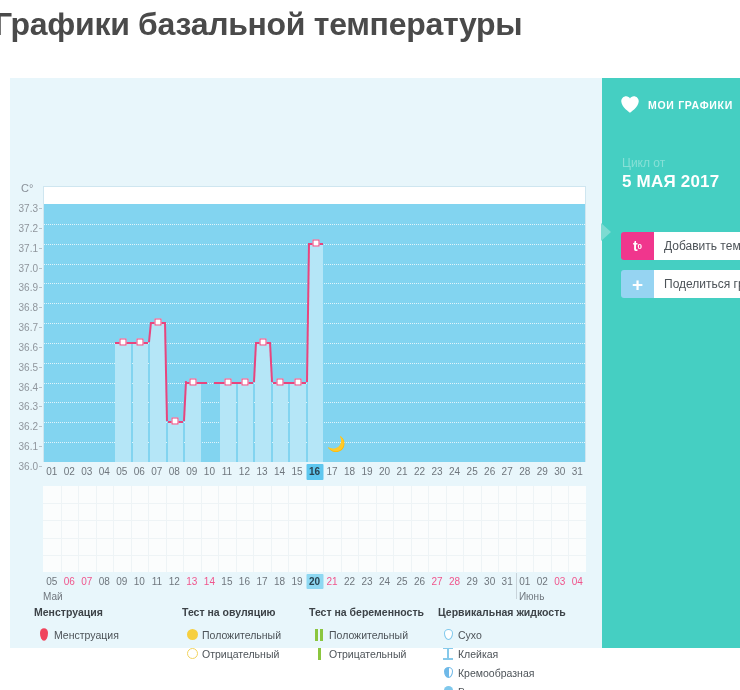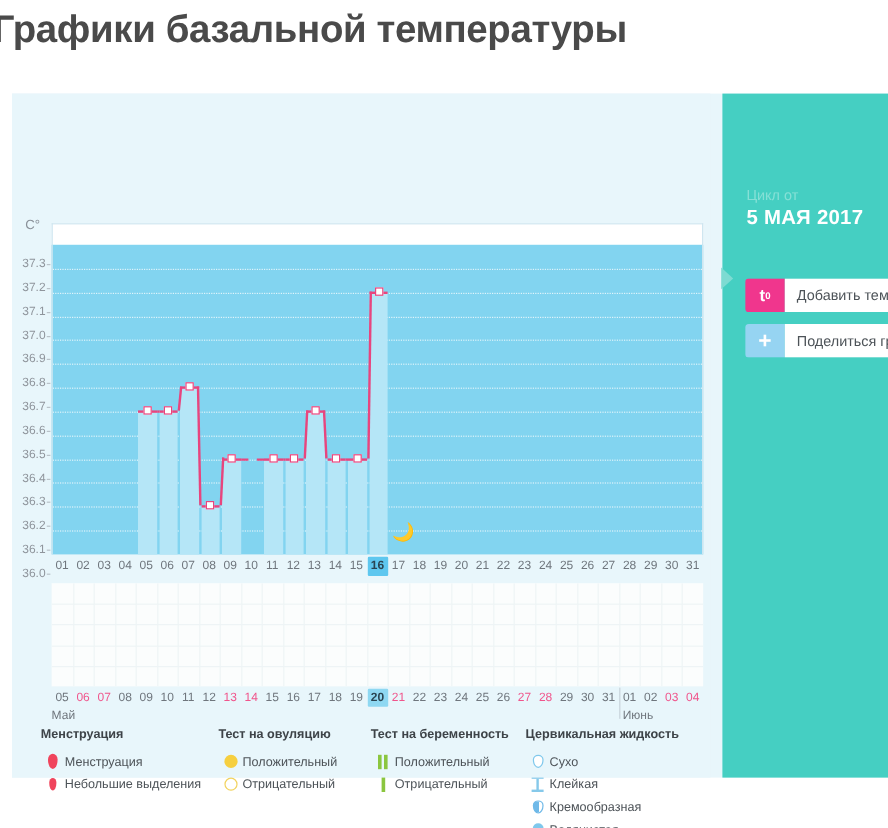--- a/index.html
+++ b/index.html
@@ -82,21 +82,21 @@
   .deg{position:absolute;left:11px;top:104px;font-size:11px;color:#8a9199;}
   .plot-head{
     position:absolute;left:33px;top:108px;width:543px;height:18px;
     background:#ffffff;border:1px solid #cfe6f0;border-bottom:none;box-sizing:border-box;
   }
   .plot{
     position:absolute;left:33px;top:126px;width:543px;height:258px;
     background:#82d4f0;border-left:1px solid #cfe6f0;border-right:1px solid #cfe6f0;
     box-sizing:border-box;overflow:hidden;
   }
-  .ylabels{position:absolute;left:0;top:16px;width:33px;height:410px;}
+  .ylabels{position:absolute;left:0;top:4px;width:33px;height:410px;}
   .ylabel{
     position:absolute;right:5px;font-size:10px;color:#8f959c;
     transform:translateY(-50%);white-space:nowrap;
   }
   .ytick{
     position:absolute;width:3px;height:1px;background:#b9c2c9;right:1px;
   }
   .gridline{
     position:absolute;left:0;width:100%;height:0;
     border-top:1px dotted rgba(255,255,255,0.75);
@@ -394,26 +394,20 @@
 
       <div class="legend">
           <div class="lcol" style="left: 0px;">
             <h4>Менструация</h4>
             <div class="litem">
               <span class="lg">
                 <span class="drop"></span>
               </span>
               <span class="lt">Менструация</span>
             </div>
-            <div class="litem">
-              <span class="lg">
-                <span class="drop sm"></span>
-              </span>
-              <span class="lt">Небольшие выделения</span>
-            </div>
           </div>
           <div class="lcol" style="left: 148px;">
             <h4>Тест на овуляцию</h4>
             <div class="litem">
               <span class="lg">
                 <span class="circ fill"></span>
               </span>
               <span class="lt">Положительный</span>
             </div>
             <div class="litem">
@@ -472,20 +466,28 @@
               <span class="lt">Водянистая</span>
             </div>
           </div>
         </div>
 
     </div>
 
     <div class="sidebar">
       <div class="side-arrow"></div>
 
+      <div class="side-head">
+        <span class="hicon">
+          <svg viewBox="0 0 24 22" width="20" height="19">
+            <path d="M12 21C12 21 1.5 14 1.5 7.2 1.5 3.6 4.2 1 7.4 1c2.1 0 3.8 1.1 4.6 2.7C12.8 2.1 14.5 1 16.6 1 19.8 1 22.5 3.6 22.5 7.2 22.5 14 12 21 12 21z" fill="#ffffff"></path>
+          </svg>
+        </span>
+        <span class="htxt">МОИ ГРАФИКИ</span>
+      </div>
 
       <div class="cycle-label">Цикл от</div>
       <div class="cycle-date">5 МАЯ 2017</div>
 
       <div class="act-btn act-temp">
         <span class="ico">t<span class="sup0">0</span></span>
         <span class="lbl">Добавить темп</span>
       </div>
 
       <div class="act-btn act-share">

